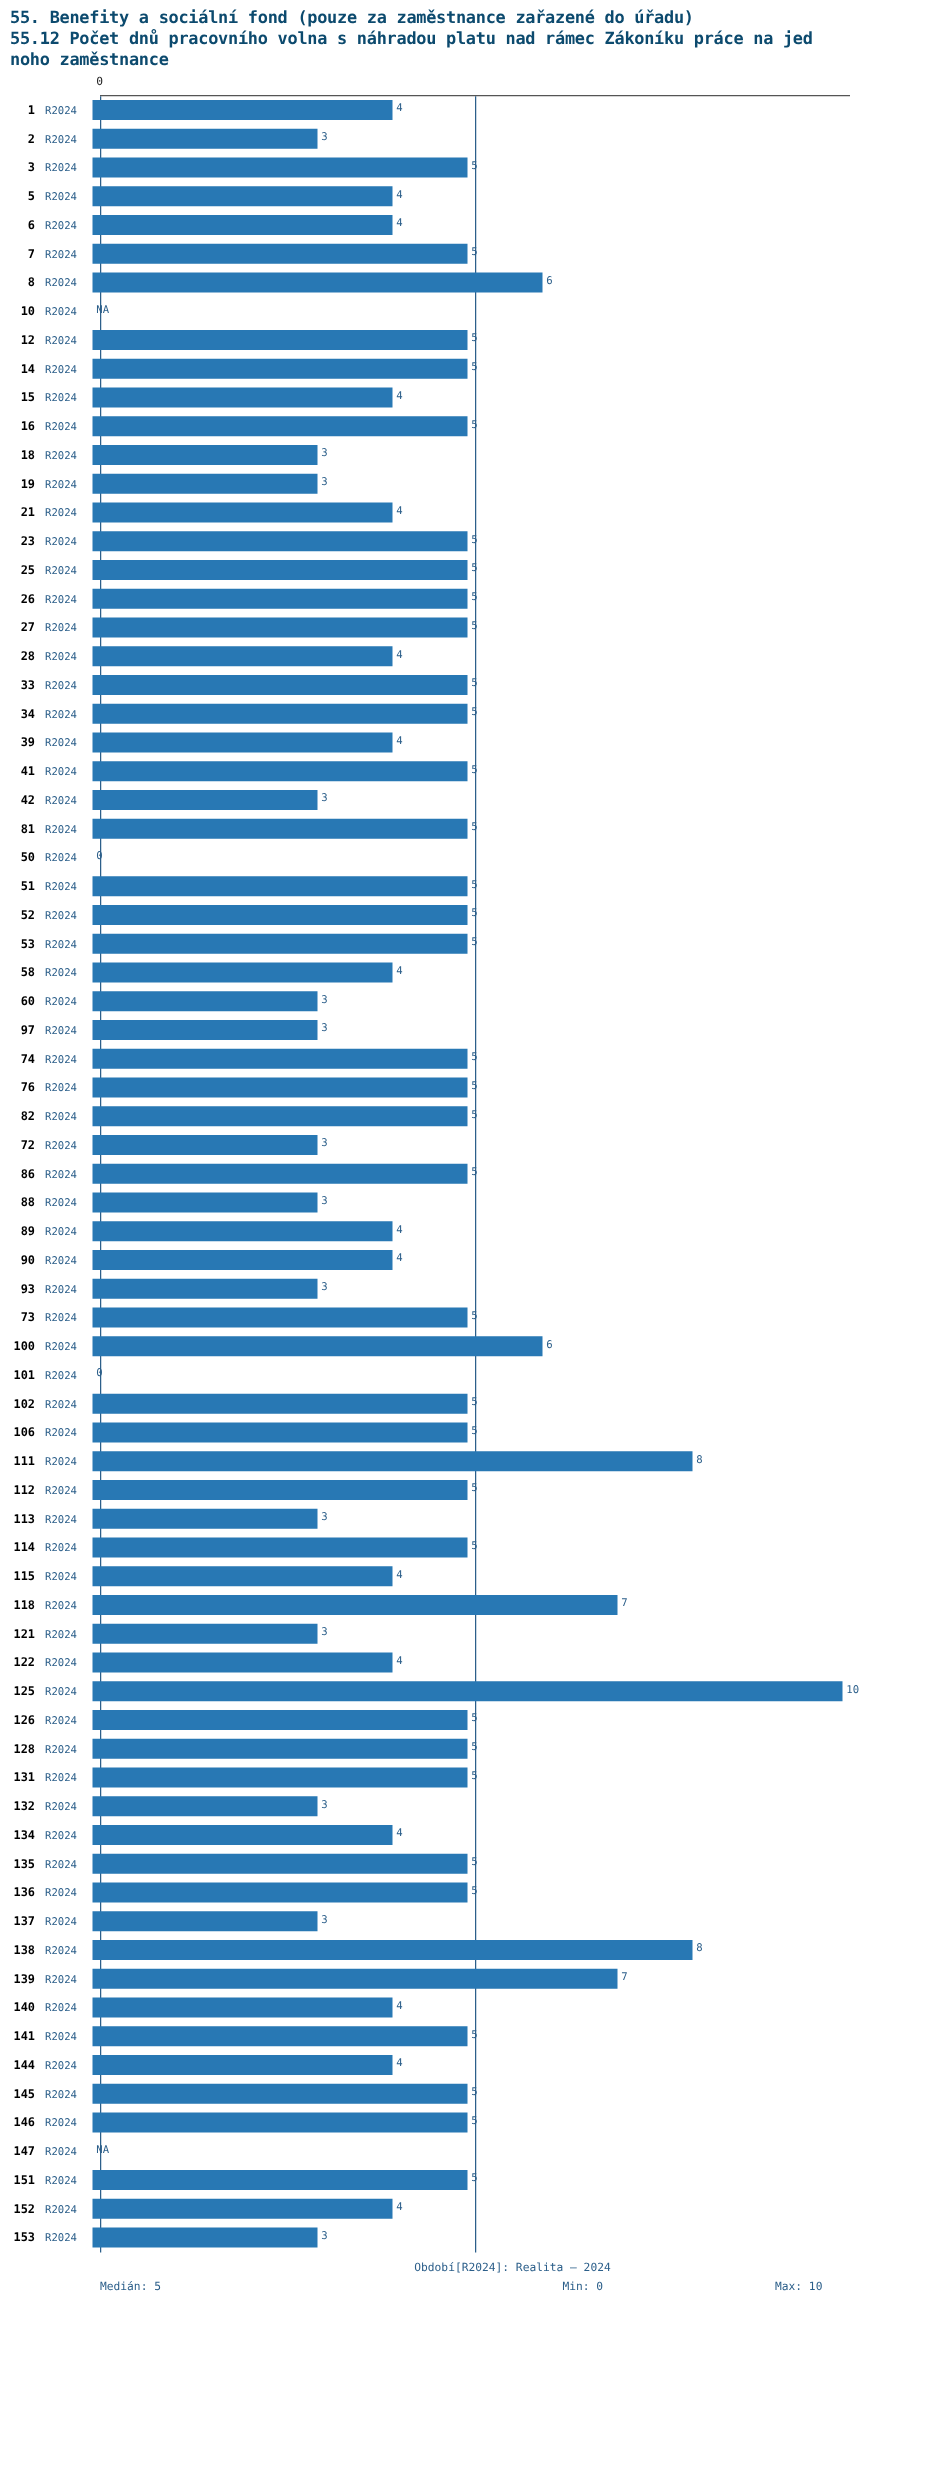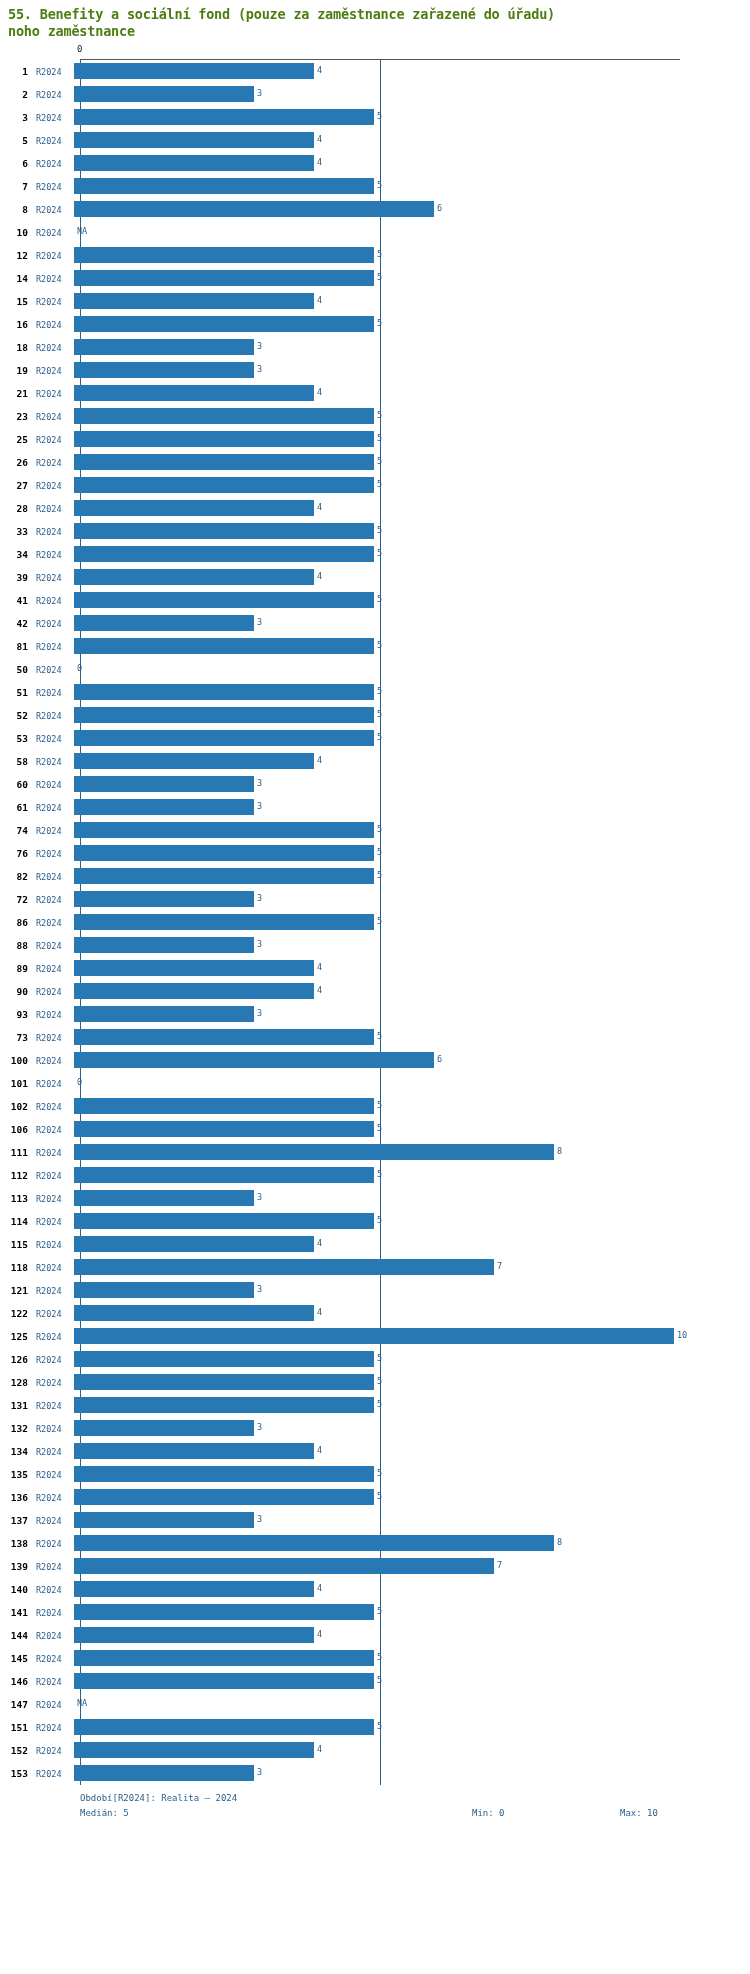--- a/index.html
+++ b/index.html
@@ -20,21 +20,21 @@
     padding: 0;
   }
   .titles {
     padding: 6px 8px 0 8px;
   }
   .title-line {
     font-size: 13.5px;
     line-height: 17px;
     font-weight: 700;
     letter-spacing: -0.2px;
-    color: #4d7c0f;
+    color: #0c4a6e;
     white-space: pre;
   }
   .subtitle {
     font-size: 9.5px;
     line-height: 14px;
     color: #222;
     padding: 4px 0 0 4px;
     white-space: pre;
   }
   .chart-area {
@@ -122,36 +122,38 @@
   .footer {
     position: relative;
     margin-top: 8px;
     padding-left: 80px;
     padding-right: 10px;
     font-size: 9px;
     color: #2c5f8a;
   }
   .footer .legend {
     margin-bottom: 5px;
+    text-align: center;
   }
   .footer .stats {
     position: relative;
     height: 14px;
   }
   .footer .stat-median { position: absolute; left: 0; }
-  .footer .stat-min { position: absolute; left: 392px; }
+  .footer .stat-min { position: absolute; left: 370px; }
   .footer .stat-max { position: absolute; left: 540px; }
 </style>
 </head>
 <body>
 
 <div class="page">
 
   <div class="titles">
     <div class="title-line">55. Benefity a sociální fond (pouze za zaměstnance zařazené do úřadu)</div>
+    <div class="title-line">55.12 Počet dnů pracovního volna s náhradou platu nad rámec Zákoníku práce na jed</div>
     <div class="title-line">noho zaměstnance</div>
   </div>
 
   <div class="chart-area">
     <div class="axis-top">
       <div class="axis-tick-label" id="tick0" style="left: 77px;">0</div>
       <div class="axis-line"></div>
     </div>
     <div class="rows" id="rows">
       <div class="zeroline" id="zeroline" style="left: 80px;"></div>
@@ -404,21 +406,21 @@
         </div>
         <div class="row">
           <div class="row-label">60</div>
           <div class="row-series">R2024</div>
           <div class="bar-wrap">
             <div class="bar" style="width: 180px; background: rgb(40, 120, 180);"></div>
             <div class="bar-value" style="left: 183px;">3</div>
           </div>
         </div>
         <div class="row">
-          <div class="row-label">61</div>
+          <div class="row-label">97</div>
           <div class="row-series">R2024</div>
           <div class="bar-wrap">
             <div class="bar" style="width: 180px; background: rgb(40, 120, 180);"></div>
             <div class="bar-value" style="left: 183px;">3</div>
           </div>
         </div>
         <div class="row">
           <div class="row-label">74</div>
           <div class="row-series">R2024</div>
           <div class="bar-wrap">

